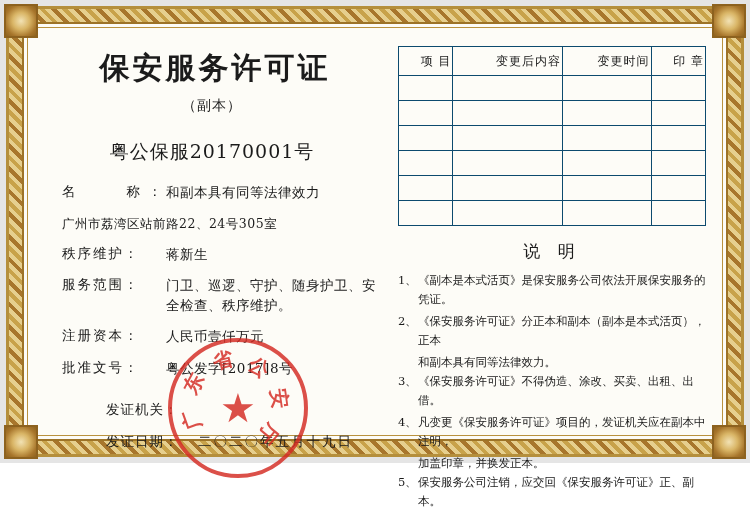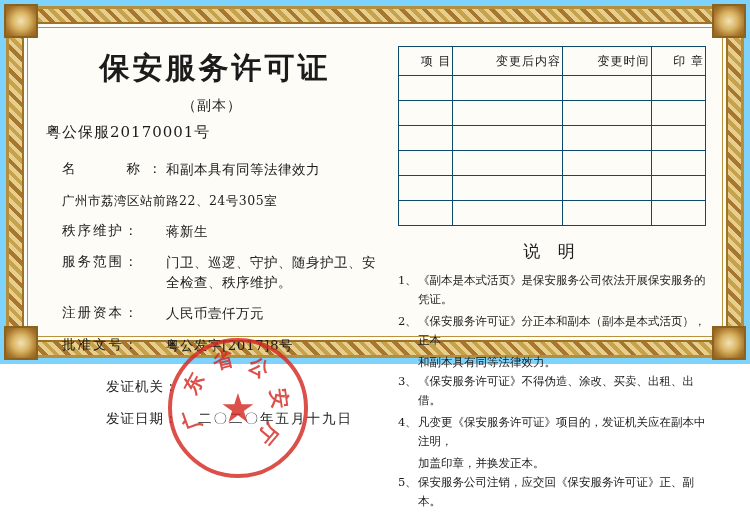--- a/index.html
+++ b/index.html
@@ -10,23 +10,23 @@
     width: 750px;
     height: 519px;
     background: #ffffff;
     font-family: "DejaVu Sans", sans-serif;
     overflow: hidden;
   }
 
   .certificate {
     position: relative;
     width: 750px;
-    height: 364px;
-    box-sizing: border-box;
-    background: #7dd3fc;
+    height: 463px;
+    box-sizing: border-box;
+    background: #e5e5e5;
   }
 
   
   .border-outer {
     position: absolute;
     left: 6px; top: 6px; right: 6px; bottom: 6px;
     border: 3px solid #b58f3c;
     background:
       repeating-linear-gradient(45deg,
         #c8a24a 0px, #c8a24a 4px,
@@ -89,23 +89,24 @@
   .doc-subtitle {
     font-family: "DejaVu Serif", serif;
     font-size: 14px;
     color: #1b1b1b;
     text-align: center;
     margin-top: 8px;
     letter-spacing: 1px;
   }
   .doc-number {
     font-family: "DejaVu Serif", serif;
-    font-size: 15px;
-    color: #1b1b1b;
-    margin-top: 8px;
+    font-size: 19px;
+    color: #1b1b1b;
+    text-align: center;
+    margin-top: 24px;
     letter-spacing: 1px;
   }
 
   .fields {
     margin-top: 18px;
     padding-left: 16px;
   }
   .field-row {
     display: flex;
     align-items: flex-start;

